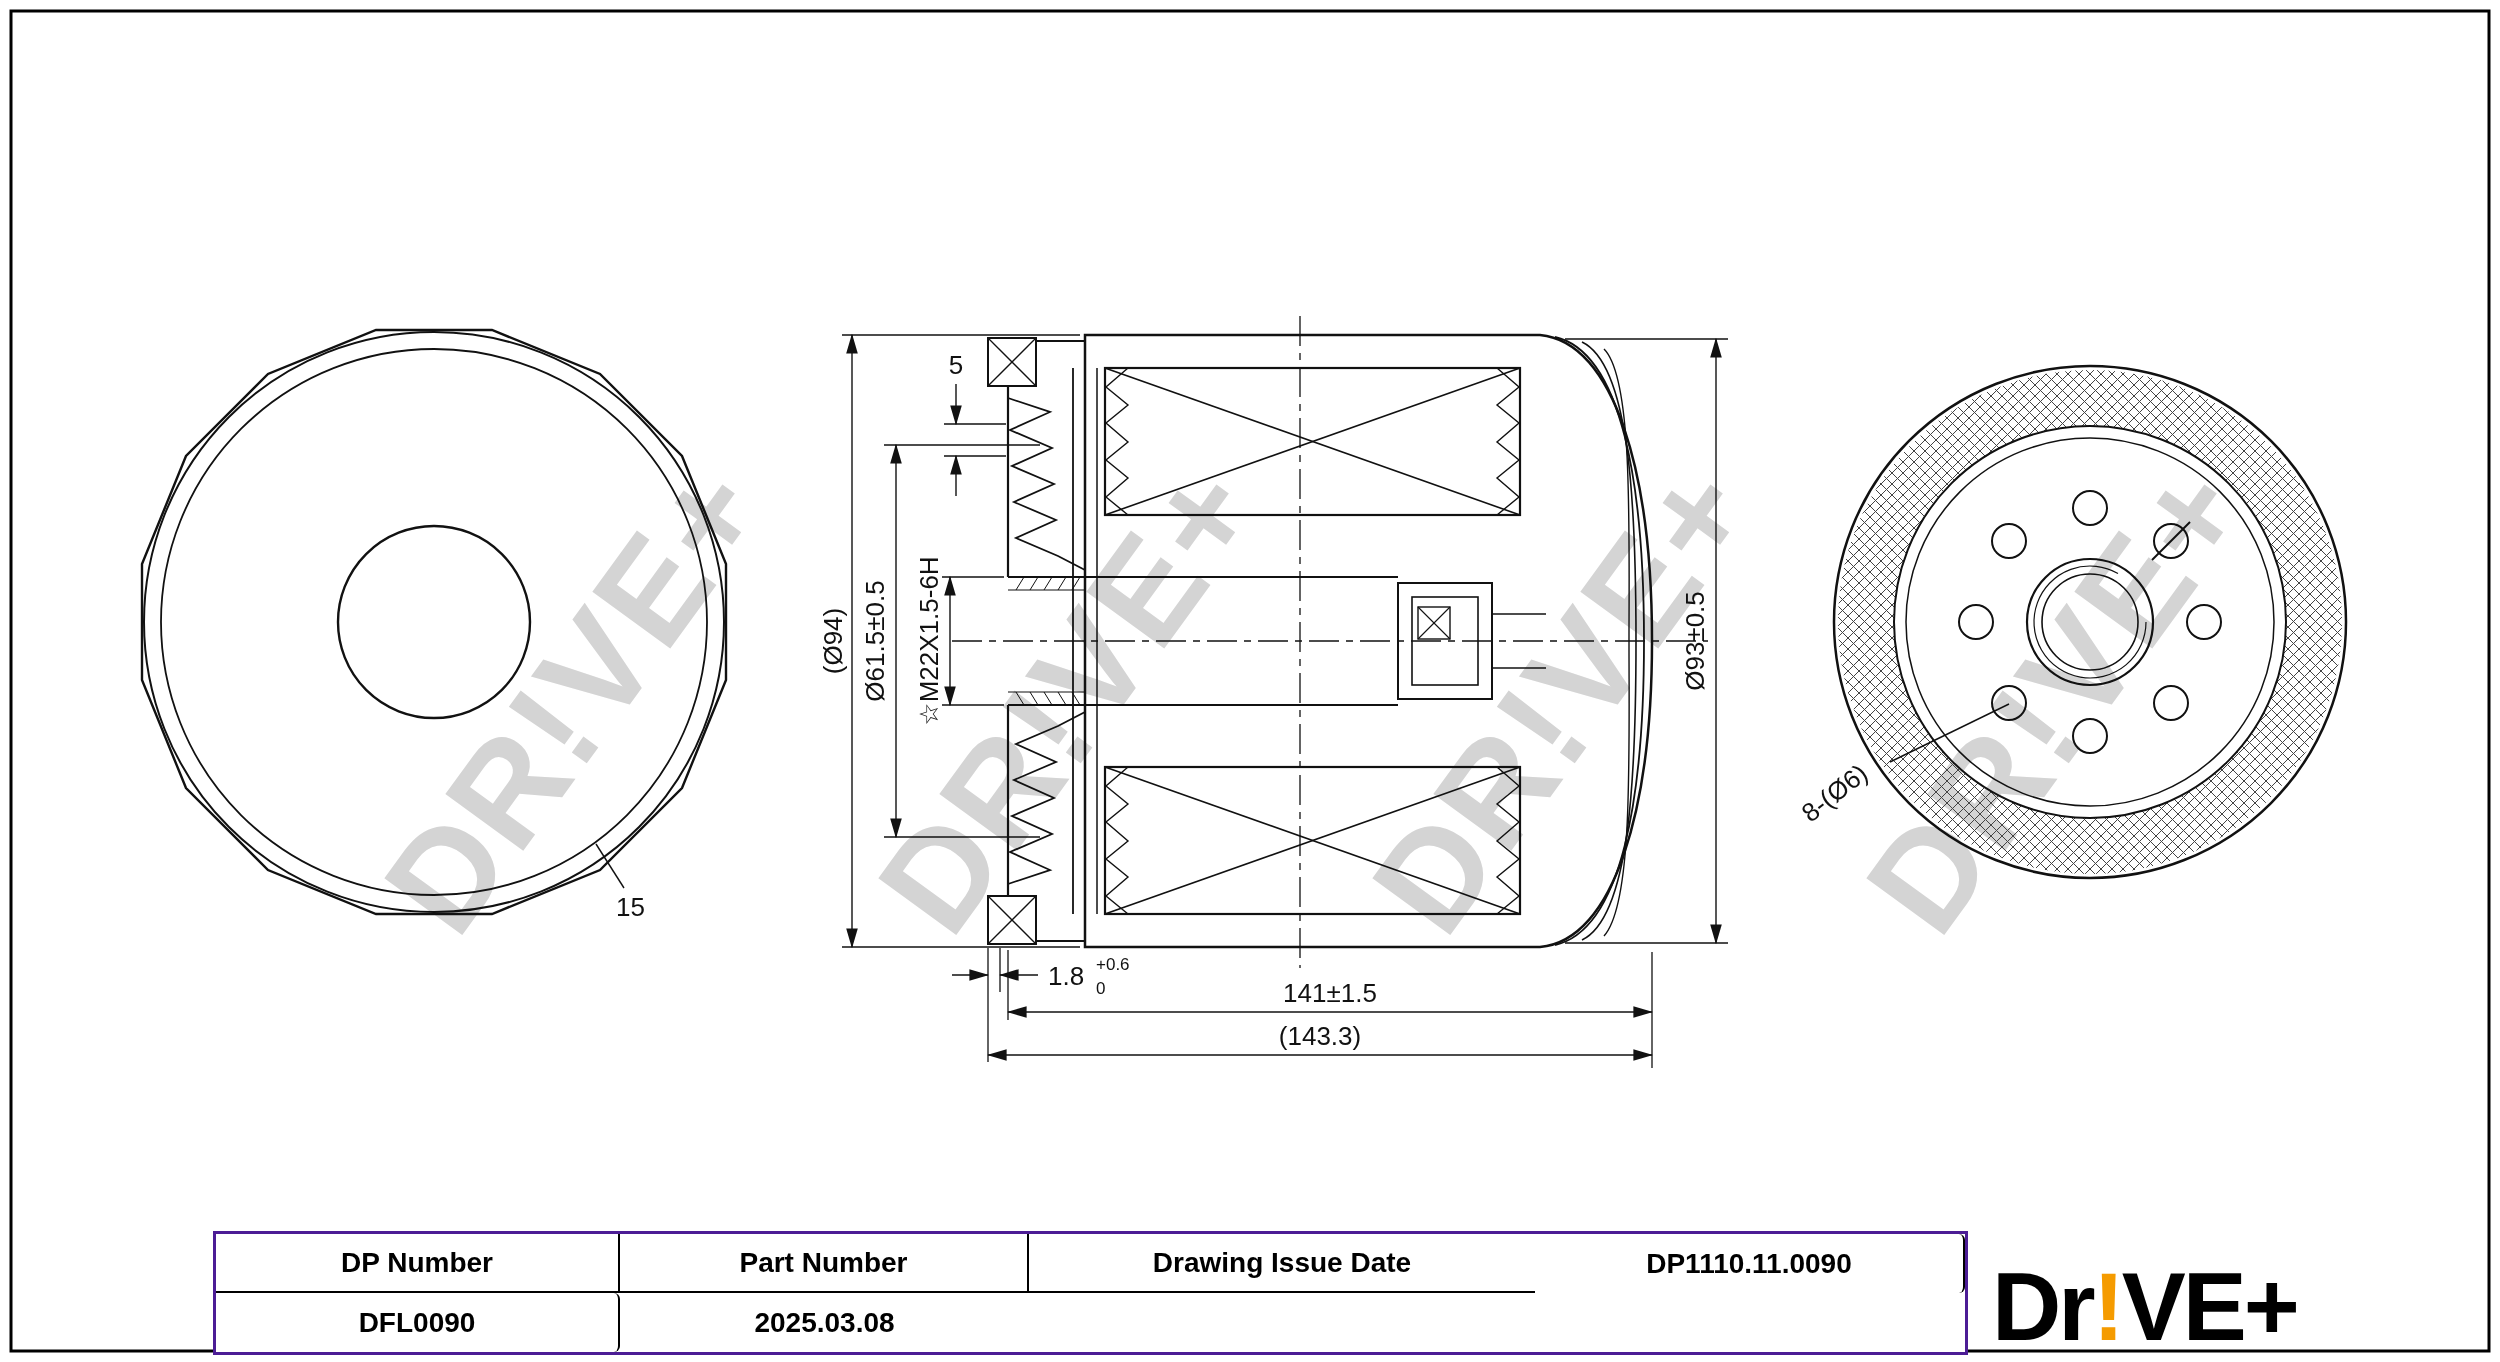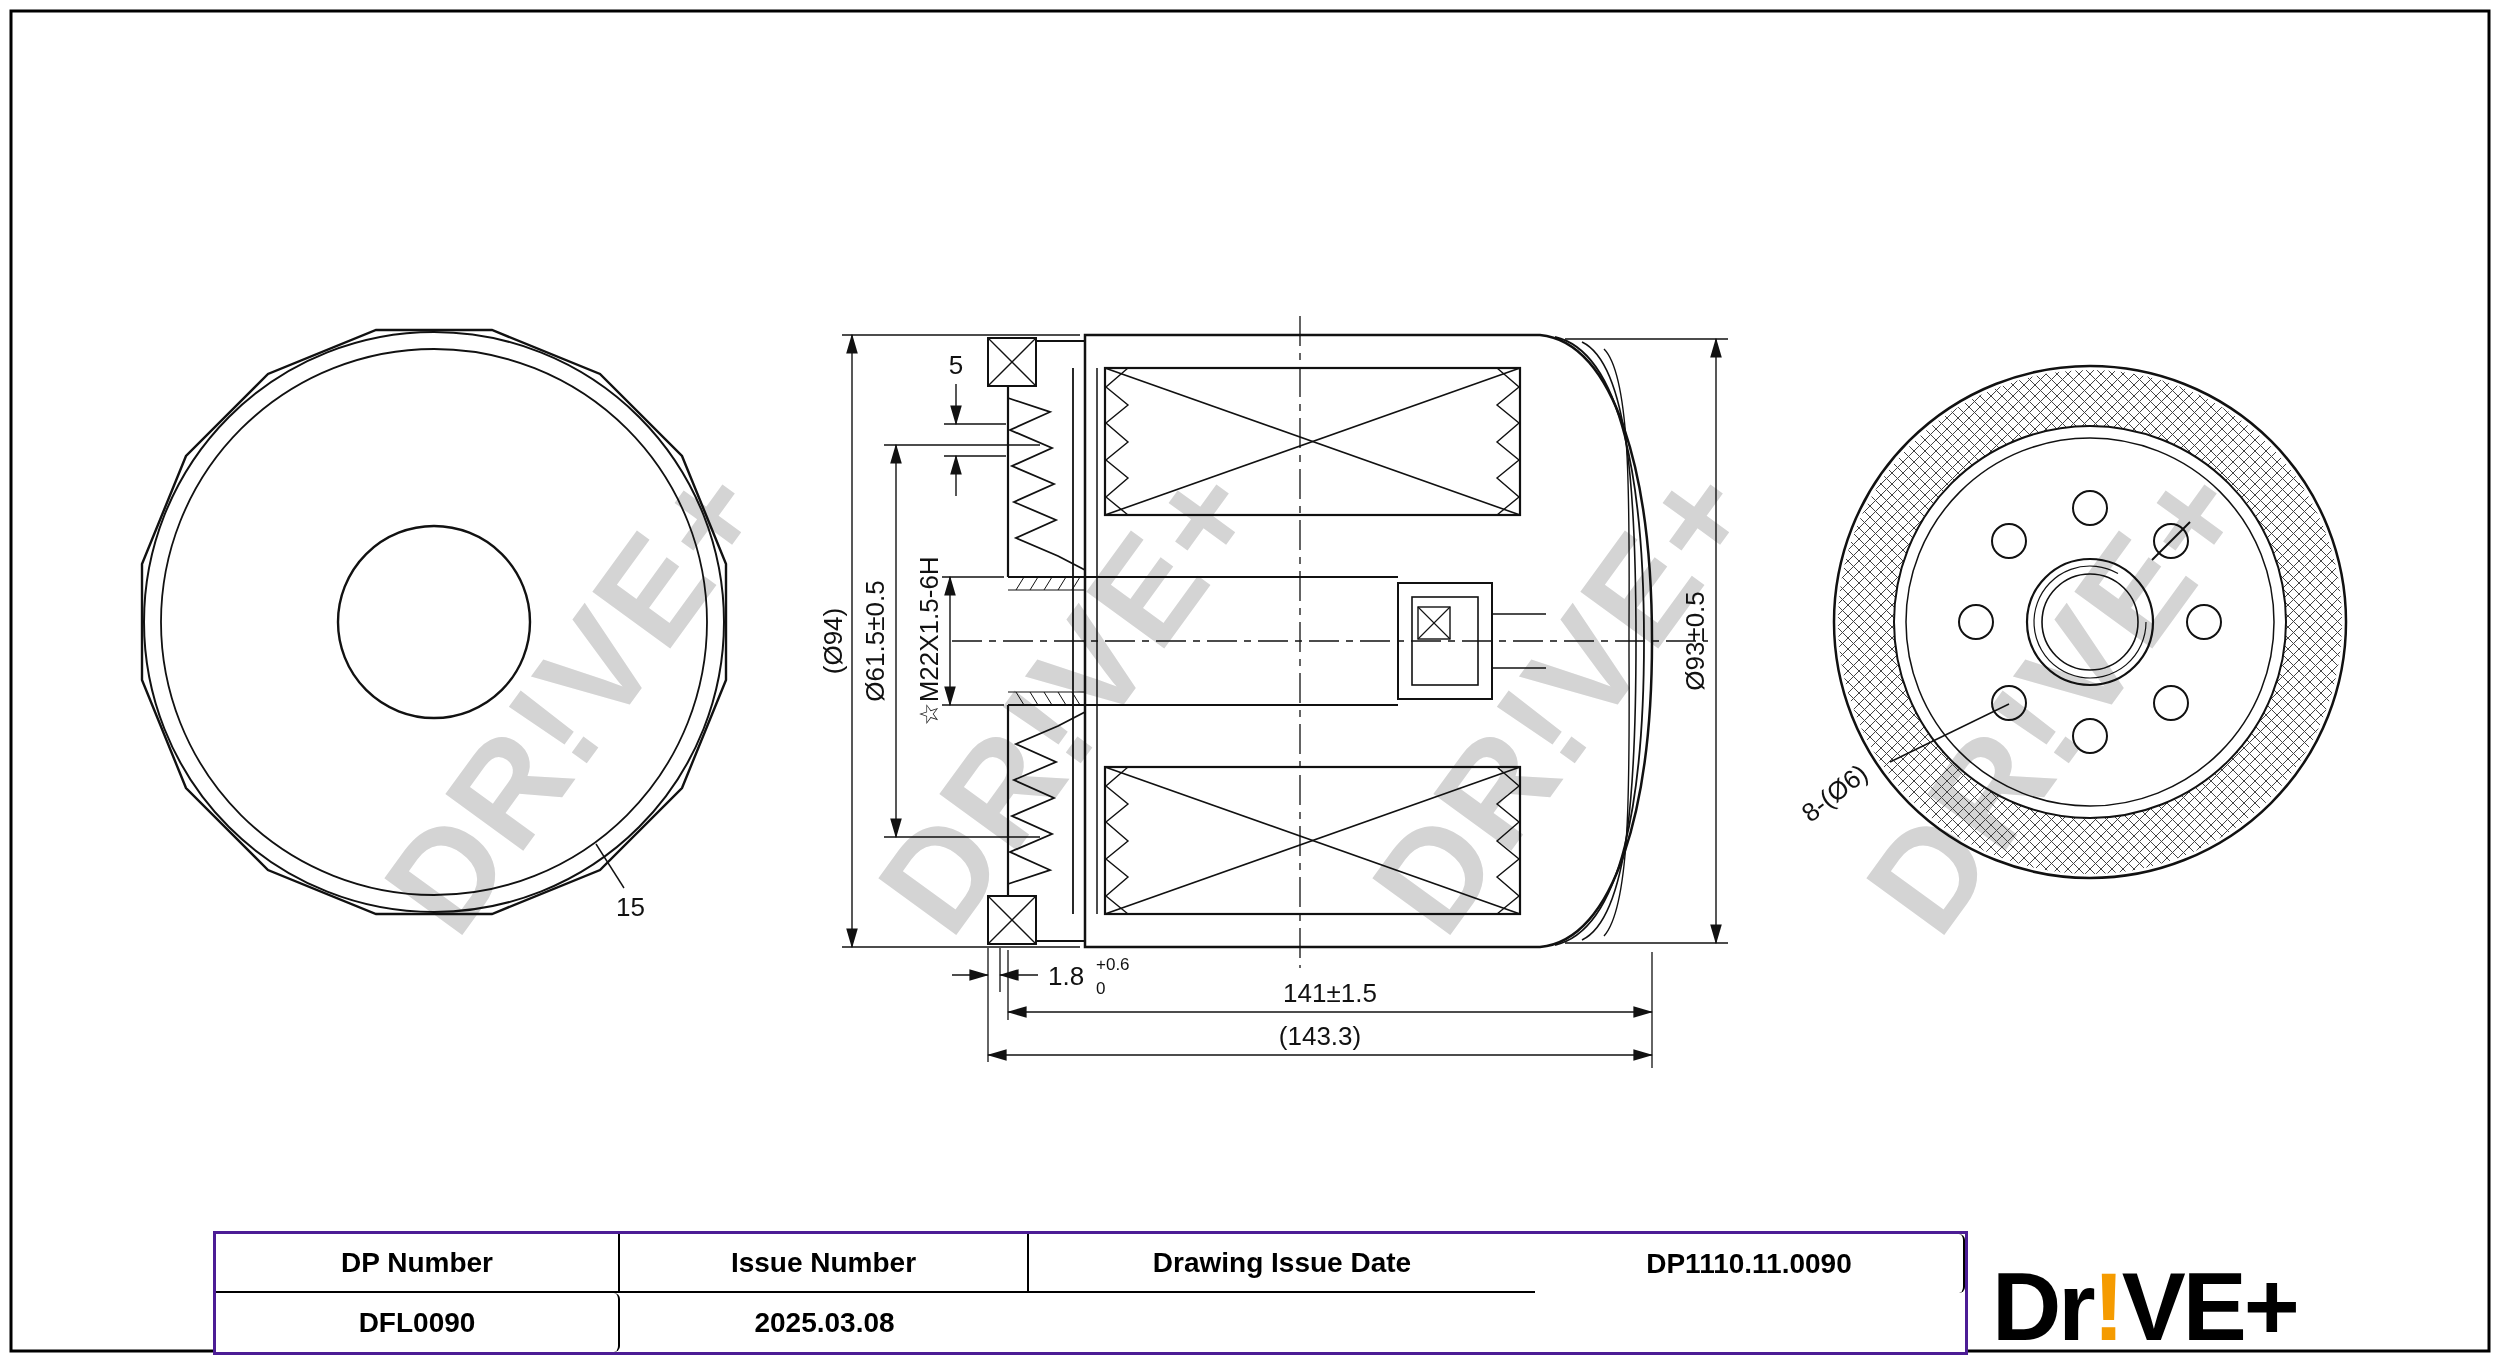--- a/index.html
+++ b/index.html
@@ -220,21 +220,21 @@
       <path class="ln" d="M2146,622 A56,56 0 1 1 2118,573.5" stroke-width="1.2"></path>
       <line class="ln" x1="1890" y1="762" x2="2009" y2="704" stroke-width="1.4"></line>
       <text class="dimtxt" x="1840" y="800" text-anchor="middle" transform="rotate(-38 1840 800)">8-(Ø6)</text>
     </g>
 
     <rect x="11" y="11" width="2478" height="1340" fill="none" stroke="#000" stroke-width="3"></rect>
   </svg>
 
   <div class="title-block">
     <div class="tb-cell">DP Number</div>
-    <div class="tb-cell">Issue Number</div>
+    <div class="tb-cell">Part Number</div>
     <div class="tb-cell lastcol">Drawing Issue Date</div>
     <div class="tb-cell lastrow">DP1110.11.0090</div>
     <div class="tb-cell lastrow">DFL0090</div>
     <div class="tb-cell lastrow lastcol">2025.03.08</div>
   </div>
 
   <div class="logo"><span>Dr</span><span class="bang">!</span><span>VE+</span></div>
 
 </div>
 

